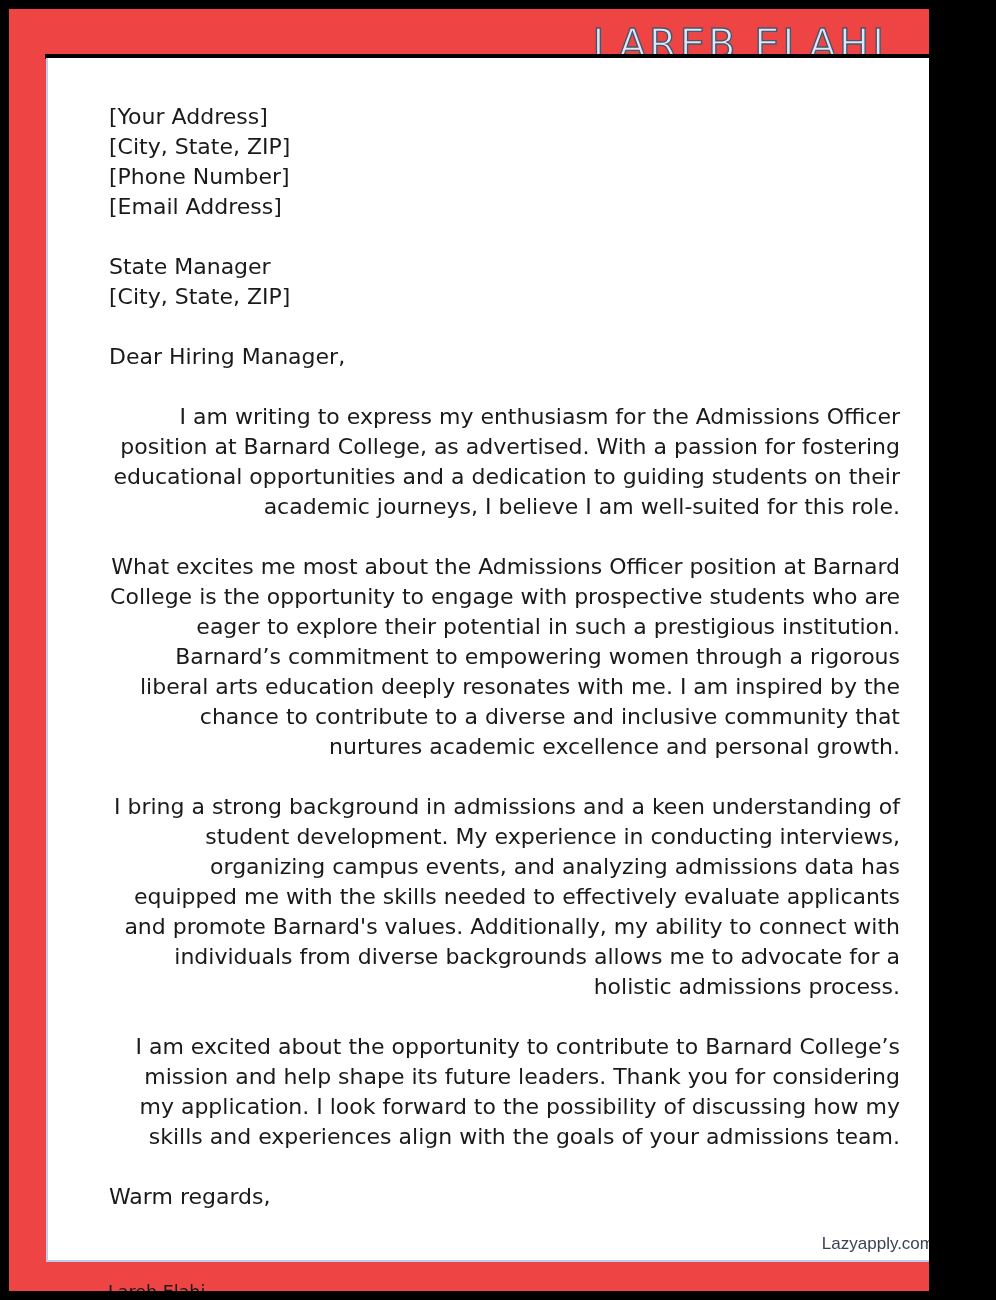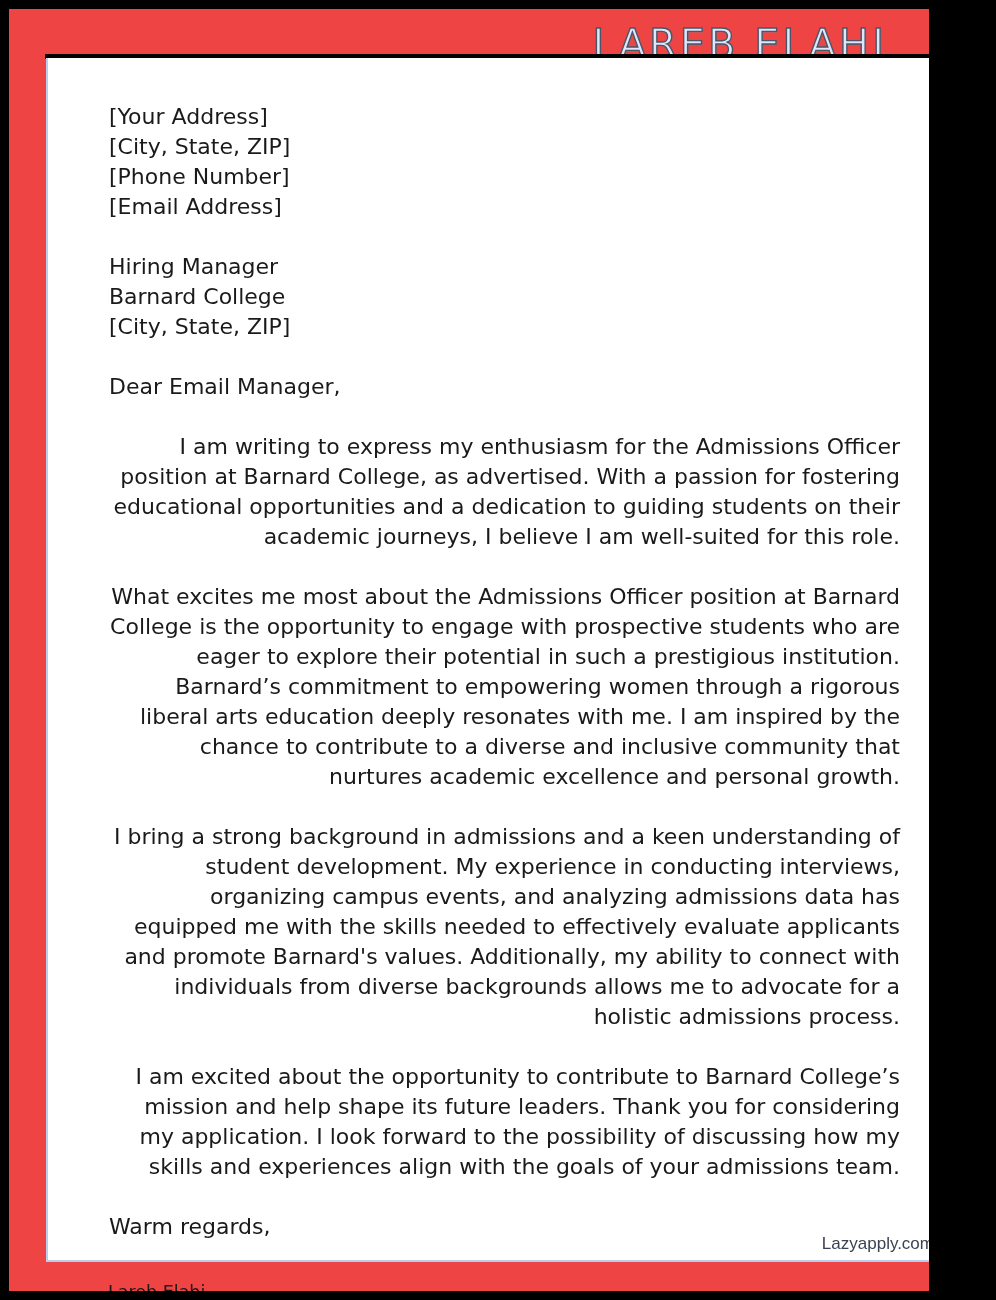--- a/index.html
+++ b/index.html
@@ -149,26 +149,25 @@
       <div id="letter-body">
 
         <div class="addr-block">
           <div class="addr-line">[Your Address]</div>
           <div class="addr-line">[City, State, ZIP]</div>
           <div class="addr-line">[Phone Number]</div>
           <div class="addr-line">[Email Address]</div>
         </div>
 
         <div class="addr-block">
-          <div class="addr-line">Hiring Manager</div>
-          <div class="addr-line">Barnard College</div>
+          <div class="addr-line">State Manager</div>
           <div class="addr-line">[City, State, ZIP]</div>
         </div>
 
-        <p class="salutation">Dear Email Manager,</p>
+        <p class="salutation">Dear Hiring Manager,</p>
 
         <p class="para">I am writing to express my enthusiasm for the Admissions Officer position at Barnard College, as advertised. With a passion for fostering educational opportunities and a dedication to guiding students on their academic journeys, I believe I am well-suited for this role.</p>
         <p class="para">What excites me most about the Admissions Officer position at Barnard College is the opportunity to engage with prospective students who are eager to explore their potential in such a prestigious institution. Barnard’s commitment to empowering women through a rigorous liberal arts education deeply resonates with me. I am inspired by the chance to contribute to a diverse and inclusive community that nurtures academic excellence and personal growth.</p>
         <p class="para">I bring a strong background in admissions and a keen understanding of student development. My experience in conducting interviews, organizing campus events, and analyzing admissions data has equipped me with the skills needed to effectively evaluate applicants and promote Barnard's values. Additionally, my ability to connect with individuals from diverse backgrounds allows me to advocate for a holistic admissions process.</p>
         <p class="para">I am excited about the opportunity to contribute to Barnard College’s mission and help shape its future leaders. Thank you for considering my application. I look forward to the possibility of discussing how my skills and experiences align with the goals of your admissions team.</p>
 
         <p class="closing">Warm regards,</p>
       </div>
 
       <div id="watermark">Lazyapply.com</div>

